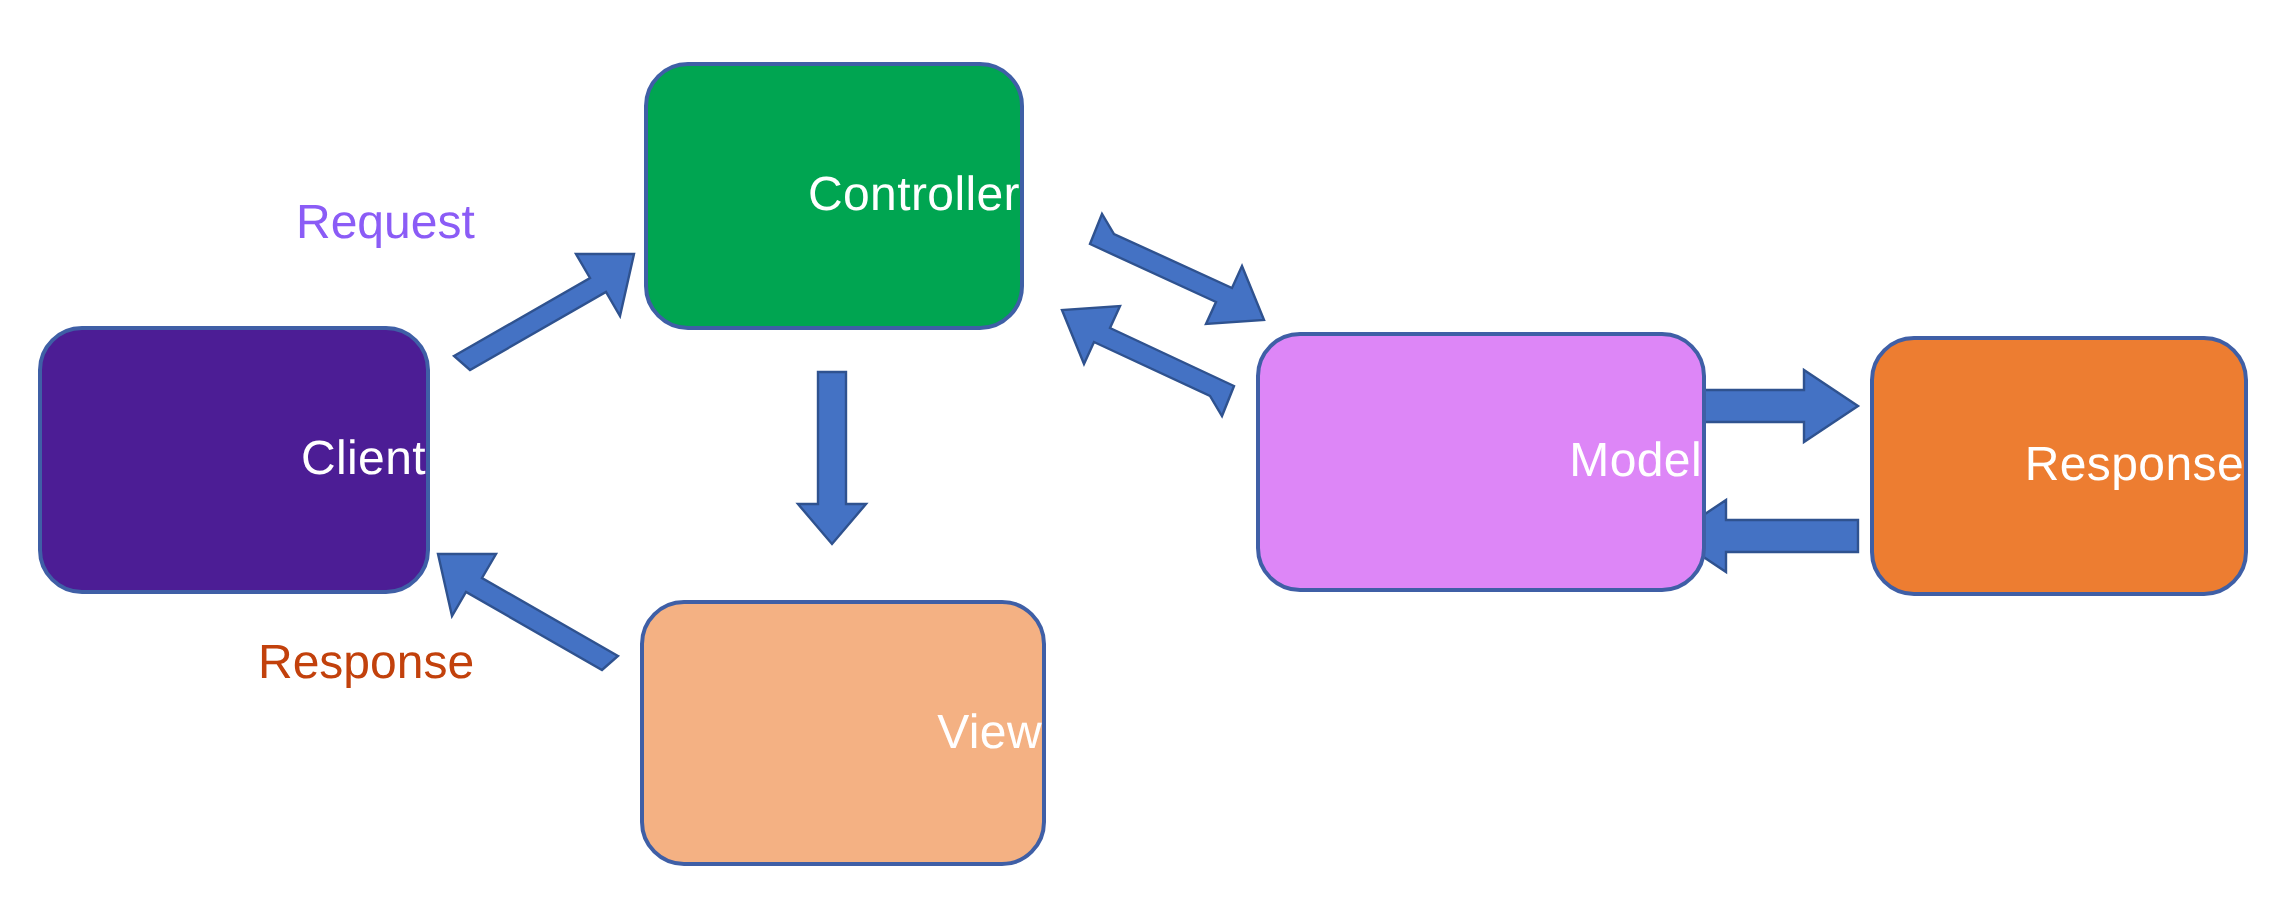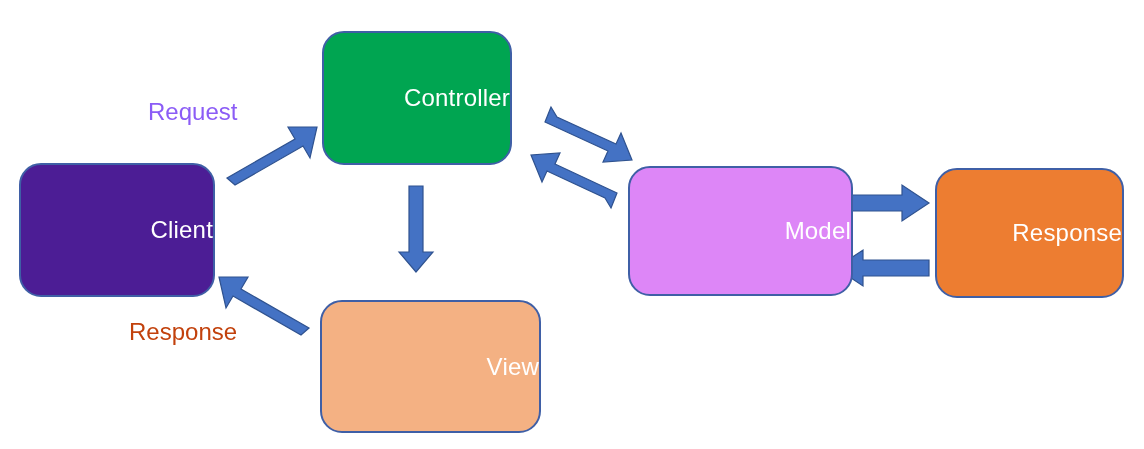--- a/index.html
+++ b/index.html
@@ -76,21 +76,21 @@
   </svg>
 
   <div class="node" id="node-client" style="left: 19px; top: 163px; width: 196px; height: 134px; background: #4c1d95; color: rgb(255, 255, 255); border-color: rgb(63, 95, 166);">
     <span>Client</span>
   </div>
 
   <div class="node" id="node-controller" style="left: 322px; top: 31px; width: 190px; height: 134px; background: rgb(0, 165, 81); color: rgb(255, 255, 255); border-color: rgb(63, 95, 166);">
     <span>Controller</span>
   </div>
 
-  <div class="node" id="node-view" style="left: 320px; top: 300px; width: 221px; height: 133px; background: rgb(244, 177, 131); color: rgb(255, 255, 255); border-color: rgb(63, 95, 166);">
+  <div class="node" id="node-view" style="left: 320px; top: 300px; width: 203px; height: 133px; background: rgb(244, 177, 131); color: rgb(255, 255, 255); border-color: rgb(63, 95, 166);">
     <span>View</span>
   </div>
 
   <div class="node" id="node-model" style="left: 628px; top: 166px; width: 225px; height: 130px; background: rgb(221, 134, 247); color: rgb(255, 255, 255); border-color: rgb(63, 95, 166);">
     <span>Model</span>
   </div>
 
   <div class="node" id="node-database" style="left: 935px; top: 168px; width: 189px; height: 130px; background: rgb(237, 125, 49); color: rgb(255, 255, 255); border-color: rgb(63, 95, 166);">
     <span>Response</span>
   </div>

